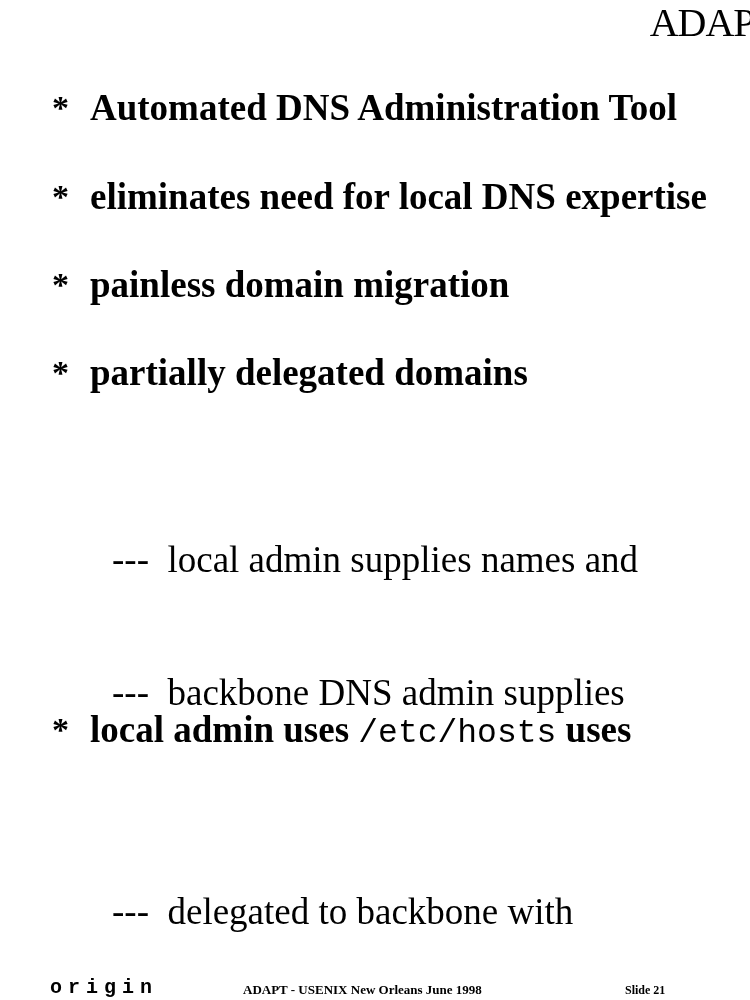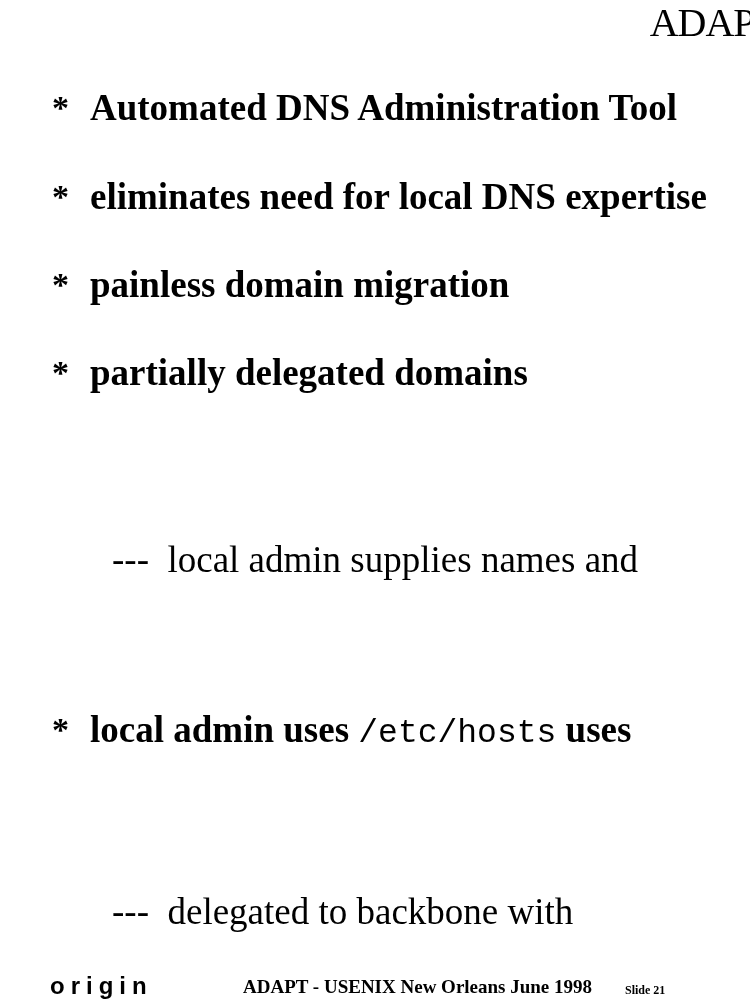--- a/index.html
+++ b/index.html
@@ -61,32 +61,32 @@
   .top-b3 { top: 262px; }
   .top-b4 { top: 350px; }
   .top-s1 { top: 445px; }
   .top-s2 { top: 578px; }
   .top-b5 { top: 707px; }
   .top-s3 { top: 797px; }
   .footer-logo {
     position: absolute;
     left: 50px;
     bottom: 2px;
-    font-family: Liberation Sans, sans-serif;
+    font-family: Liberation Mono, monospace;
     font-weight: bold;
-    font-size: 24px;
+    font-size: 20px;
     letter-spacing: 6px;
     line-height: 1;
   }
   .footer-caption {
     position: absolute;
     left: 243px;
     bottom: 4px;
     font-weight: bold;
-    font-size: 19px;
+    font-size: 13px;
     line-height: 1;
   }
   .footer-slide-number {
     position: absolute;
     left: 625px;
     bottom: 4px;
     font-weight: bold;
     font-size: 12px;
     line-height: 1;
   }
@@ -116,20 +116,21 @@
   <div class="bullet-row top-b4">
     <span class="marker">*</span>
     <span>partially delegated domains</span>
   </div>
 
   <div class="sub-block top-s1">
     <div>---  local admin supplies names and</div>
   </div>
 
   <div class="sub-block top-s2">
+    <div>---  backbone DNS admin supplies</div>
   </div>
 
   <div class="bullet-row top-b5">
     <span class="marker">*</span>
     <span><span>local admin uses </span><span class="code">/etc/hosts</span><span> uses</span></span>
   </div>
 
   <div class="sub-block top-s3">
     <div>---  delegated to backbone with</div>
     

